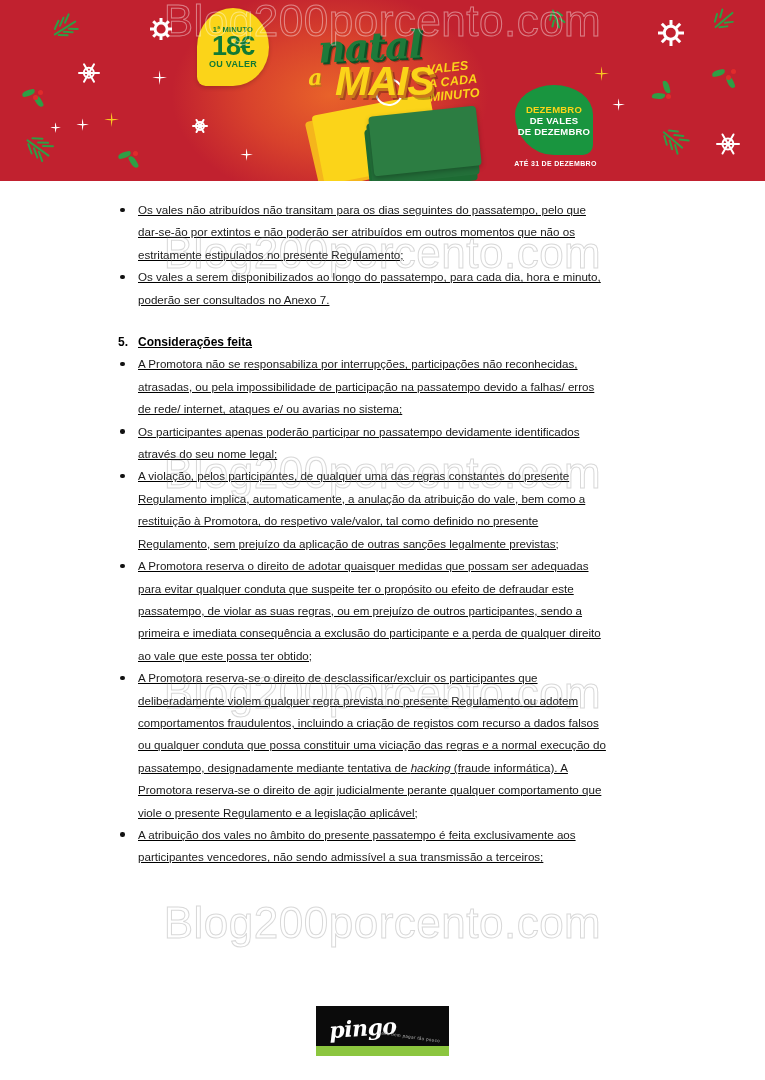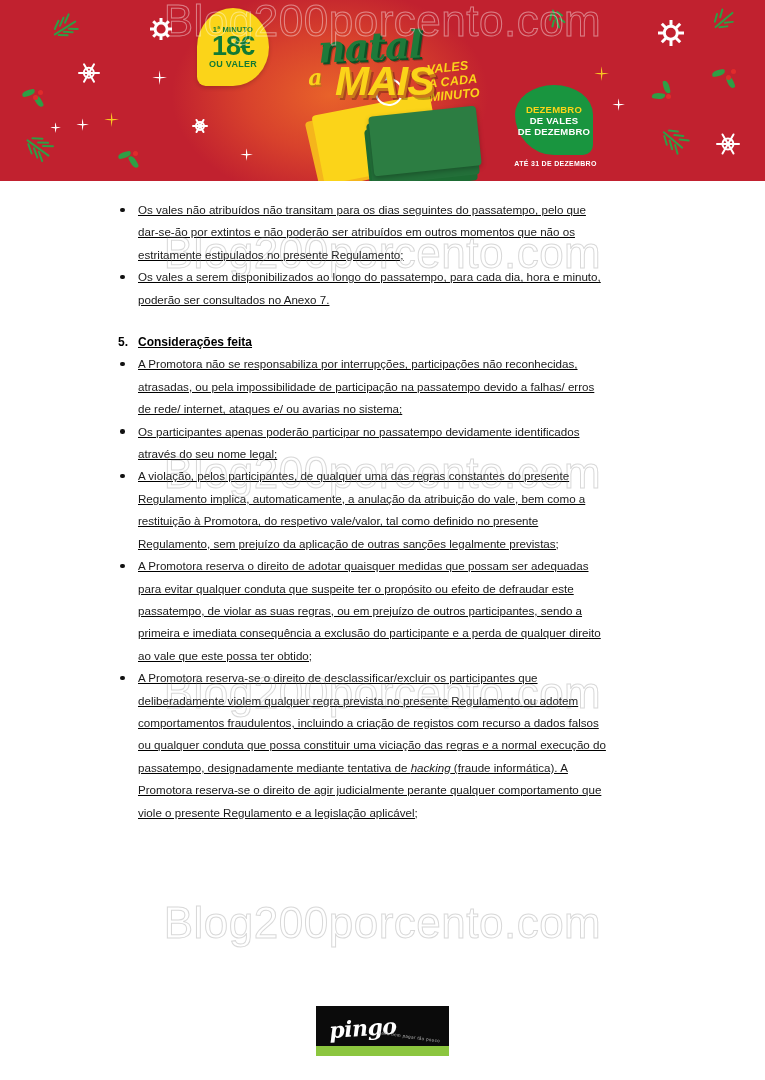--- a/index.html
+++ b/index.html
@@ -356,20 +356,21 @@
       <span>Considerações feita</span>
     </div>
 
     <div class="bl">A Promotora não se responsabiliza por interrupções, participações não reconhecidas, atrasadas, ou pela impossibilidade de participação na passatempo devido a falhas/ erros de rede/ internet, ataques e/ ou avarias no sistema;</div>
     <div class="bl">Os participantes apenas poderão participar no passatempo devidamente identificados através do seu nome legal;</div>
     <div class="bl">A violação, pelos participantes, de qualquer uma das regras constantes do presente Regulamento implica, automaticamente, a anulação da atribuição do vale, bem como a restituição à Promotora, do respetivo vale/valor, tal como definido no presente Regulamento, sem prejuízo da aplicação de outras sanções legalmente previstas;</div>
     <div class="bl">A Promotora reserva o direito de adotar quaisquer medidas que possam ser adequadas para evitar qualquer conduta que suspeite ter o propósito ou efeito de defraudar este passatempo, de violar as suas regras, ou em prejuízo de outros participantes, sendo a primeira e imediata consequência a exclusão do participante e a perda de qualquer direito ao vale que este possa ter obtido;</div>
 
     <div class="bl"><span>A Promotora reserva-se o direito de desclassificar/excluir os participantes que deliberadamente violem qualquer regra prevista no presente Regulamento ou adotem comportamentos fraudulentos, incluindo a criação de registos com recurso a dados falsos ou qualquer conduta que possa constituir uma viciação das regras e a normal execução do passatempo, designadamente mediante tentativa de </span><em>hacking</em><span> (fraude informática). A Promotora reserva-se o direito de agir judicialmente perante qualquer comportamento que viole o presente Regulamento e a legislação aplicável;</span></div>
 
+    <div class="bl">A atribuição dos vales no âmbito do presente passatempo é feita exclusivamente aos participantes vencedores, não sendo admissível a sua transmissão a terceiros;</div>
   </div>
 
   <div class="wm w2">Blog200porcento.com</div>
   <div class="wm w3">Blog200porcento.com</div>
   <div class="wm w4">Blog200porcento.com</div>
   <div class="wm w5">Blog200porcento.com</div>
 
   <div class="footer">
     <div class="pd-logo">
       <div class="pd-name">pingo doce</div>

